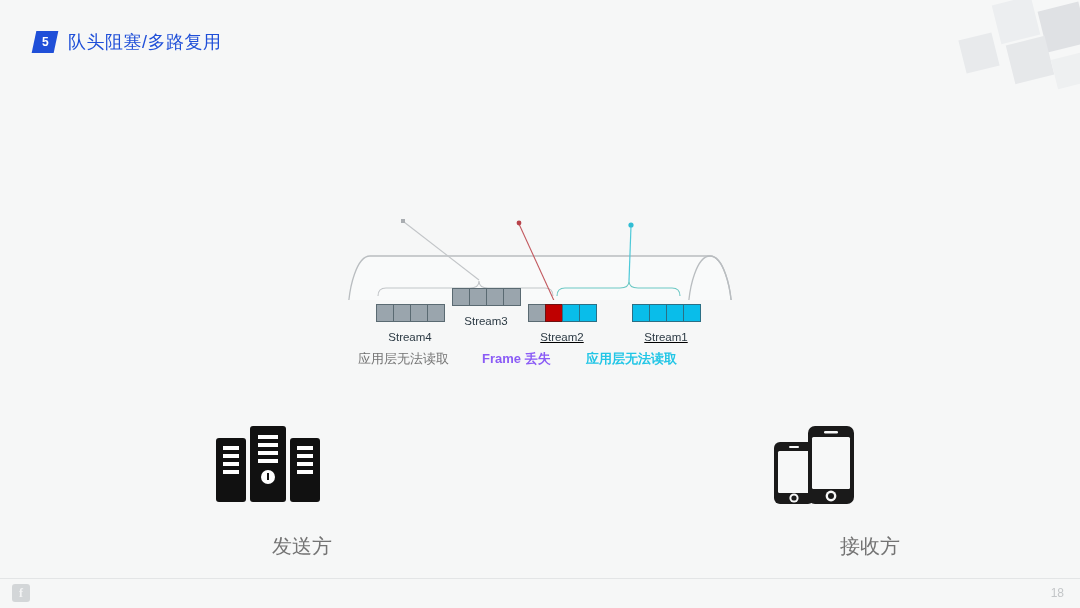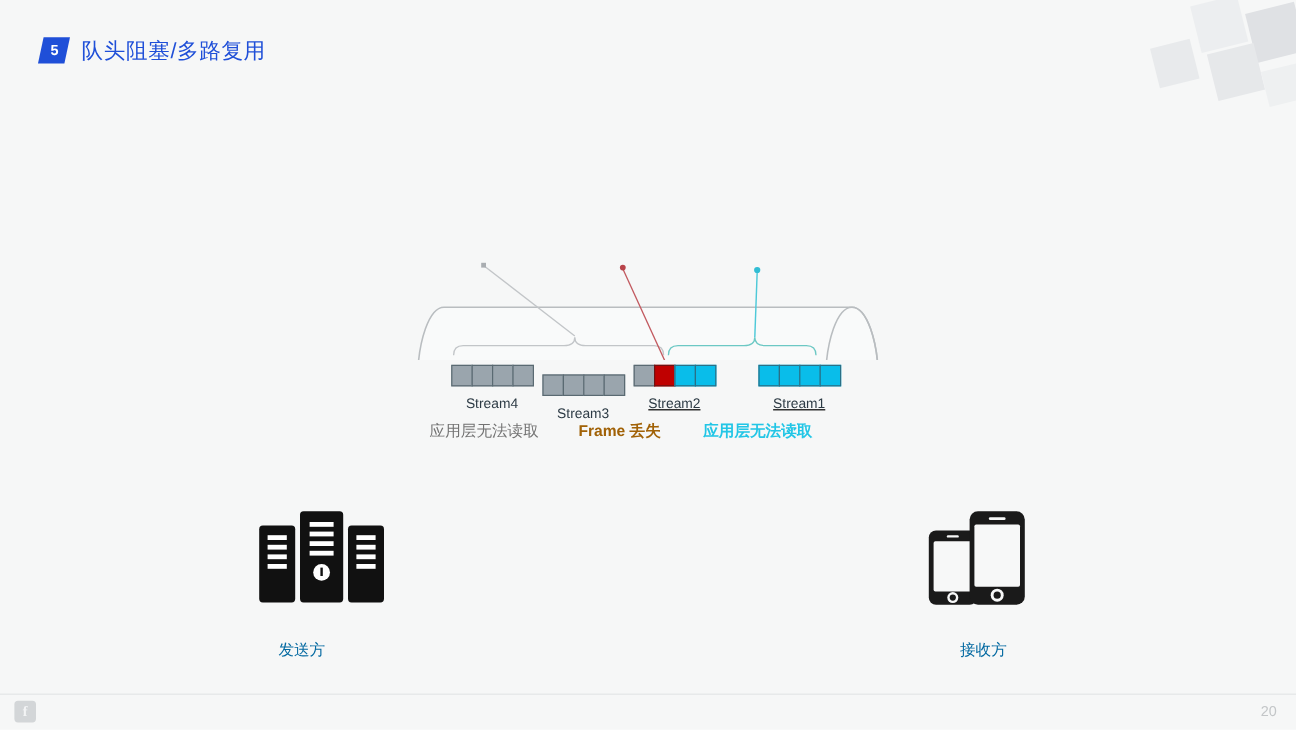--- a/index.html
+++ b/index.html
@@ -84,29 +84,30 @@
     height: 300px;
   }
 
   
   .anno {
     position: absolute;
     font-size: 13px;
     white-space: nowrap;
   }
   .anno-gray  { left: 358px; top: 200px; color: #737373; }
-  .anno-red   { left: 482px; top: 200px; color: #a16207; font-weight: bold; }
+  .anno-red   { left: 482px; top: 200px; color: #8b5cf6; font-weight: bold; }
   .anno-cyan  { left: 586px; top: 200px; color: #22c6e6; font-weight: bold; }
 
   
   .endpoint-label {
     position: absolute;
-    font-size: 13px;
-    color: #0369a1;
+    font-size: 20px;
+    color: #737373;
     white-space: nowrap;
+    margin-left: 40px;
   }
   .sender-label   { left: 232px; top: 383px; }
   .receiver-label { left: 800px; top: 383px; }
 
   .device {
     position: absolute;
   }
   .sender-device   { left: 214px; top: 272px; }
   .receiver-device { left: 772px; top: 270px; }
 
@@ -264,21 +265,21 @@
     <div id="streams">
         <div class="stream-group" style="left: 376px; top: 154px;">
           <div class="blocks">
             <div class="blk gray"></div>
             <div class="blk gray"></div>
             <div class="blk gray"></div>
             <div class="blk gray"></div>
           </div>
           <div class="stream-name">Stream4</div>
         </div>
-        <div class="stream-group" style="left: 452px; top: 162px;">
+        <div class="stream-group" style="left: 452px; top: 138px;">
           <div class="blocks">
             <div class="blk gray"></div>
             <div class="blk gray"></div>
             <div class="blk gray"></div>
             <div class="blk gray"></div>
           </div>
           <div class="stream-name">Stream3</div>
         </div>
         <div class="stream-group" style="left: 528px; top: 154px; text-decoration: underline;">
           <div class="blocks">
@@ -299,15 +300,15 @@
           <div class="stream-name">Stream1</div>
         </div>
       </div>
 
   </div>
 
   <div class="footer-rule"></div>
   <div class="footer-logo">
     <span>f</span>
   </div>
-  <div class="footer-page">20</div>
+  <div class="footer-page">18</div>
 
 </div>
 
 </body></html>

